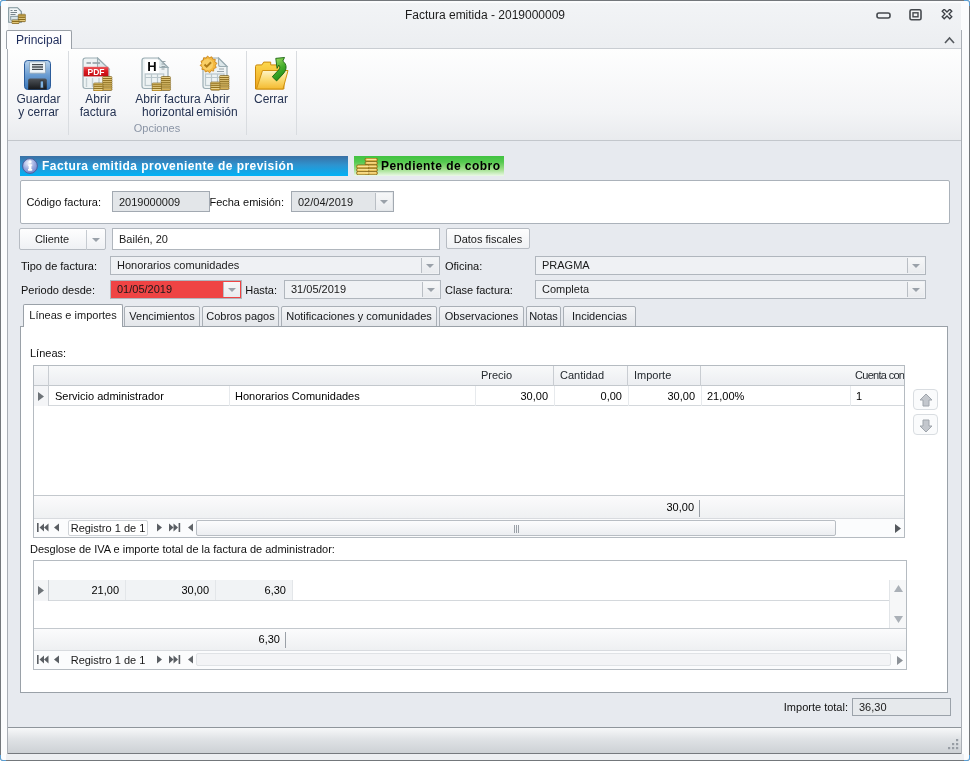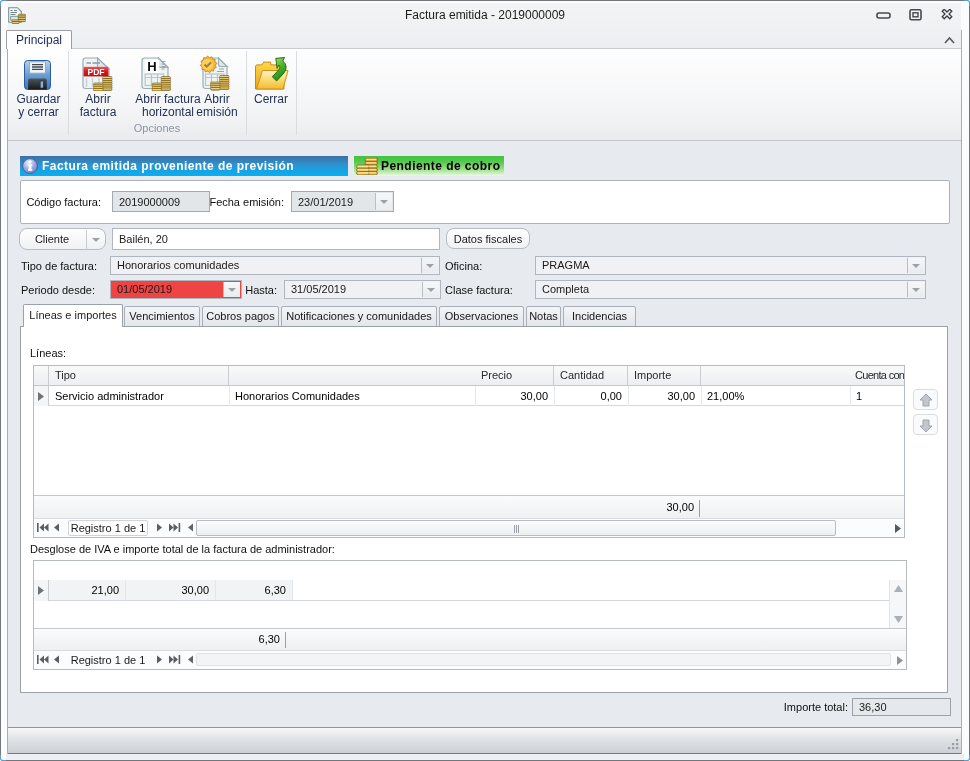--- a/index.html
+++ b/index.html
@@ -22,21 +22,21 @@
   #banner-blue span { position:absolute; left:22px; top:3px; color:#fff; font-weight:bold; font-size:12px; letter-spacing:0.45px; }
   #banner-green { position:absolute; left:354px; top:156px; width:150px; height:20px; background:linear-gradient(#41c341, #55c94f 30%, #9ade85 65%, #ecf9e8); }
   #banner-green span { position:absolute; left:27px; top:3px; color:#000; font-weight:bold; font-size:12px; letter-spacing:0.45px; }
   
   #gbox { position:absolute; left:20px; top:180px; width:930px; height:44px; background:#fff; border:1px solid #abb2ba; border-radius:2px; }
   .field { position:absolute; border:1px solid #a2a9b1; background:#e3e6e9; font-size:11px; }
   .field .txt { position:absolute; left:6px; top:4px; }
   .combo-btn { position:absolute; right:1px; top:1px; bottom:1px; width:17px; background:linear-gradient(#f6f7f8,#e9ebee); border-left:1px solid #b9bec4; }
   .arr-d { position:absolute; left:50%; top:50%; margin:-2px 0 0 -4px; width:0; height:0; border:4px solid transparent; border-top:4.5px solid #9aa1a9; }
   .lbl11 { position:absolute; font-size:11px; color:#101010; white-space:nowrap; }
-  .btn { position:absolute; background:linear-gradient(#fefefe,#eff1f4); border:1px solid #b7bcc3; border-radius:8px; font-size:11px; color:#1a1a1a; text-align:center; }
+  .btn { position:absolute; background:linear-gradient(#fefefe,#eff1f4); border:1px solid #b7bcc3; border-radius:2px; font-size:11px; color:#1a1a1a; text-align:center; }
   
   .ptab { position:absolute; top:306px; height:21px; background:linear-gradient(#f4f5f7,#e3e6ea); border:1px solid #a9afb6; border-radius:2px 2px 0 0; font-size:11px; text-align:center; line-height:19px; color:#15171a; }
   #ptab-active { position:absolute; left:23px; top:304px; width:100px; height:23px; background:#fff; border:1px solid #9aa1a8; border-bottom:none; border-radius:2px 2px 0 0; z-index:4; font-size:11px; text-align:center; line-height:21px; }
   #page { position:absolute; left:20px; top:326px; width:928px; height:367px; background:#fff; border:1px solid #9aa1a8; }
   
   .grid { position:absolute; border:1px solid #b5bbc1; background:#fff; }
   .ghead { position:absolute; left:0; right:0; top:0; height:20px; background:linear-gradient(#f8f9fa,#eceef1); border-bottom:1px solid #c3c8cd; }
   .gcol { position:absolute; top:0; height:20px; border-right:1px solid #c9cdd2; font-size:11px; color:#24292e; }
   .gcol span { position:absolute; left:6px; top:3px; white-space:nowrap; }
   .gcell { position:absolute; font-size:11px; color:#000; }
@@ -253,21 +253,21 @@
   </g>
 </svg>
 
 <div id="gbox"></div>
 <div class="lbl11" style="right:869px;top:196px">Código factura:</div>
 <div class="field" style="left:112px;top:191px;width:98px;height:21px">
     <span class="txt">2019000009</span>
   </div>
 <div class="lbl11" style="right:686px;top:196px">Fecha emisión:</div>
 <div class="field" style="left:291px;top:191px;width:103px;height:21px">
-    <span class="txt">23/01/2019</span>
+    <span class="txt">02/04/2019</span>
   <span class="combo-btn">
       <span class="arr-d"></span>
     </span>
   </div>
 
 <div class="btn" style="left:19px;top:228px;width:87px;height:22px;line-height:21px"><span style="display:inline-block;margin-right:21px">Cliente</span>
  <span class="abs" style="left:66px;top:1px;width:1px;height:20px;background:#c6cbd1"></span>
  <span class="arr-d" style="left:72px;top:9px;margin:0"></span></div>
 <div class="field" style="left:112px;top:228px;width:328px;height:22px;background:#fff;border-color:#b0b6bd">
     <span class="txt">Bailén, 20</span>
@@ -317,23 +317,20 @@
 <div class="ptab" style="left:281px;width:156px">Notificaciones y comunidades</div>
 <div class="ptab" style="left:439px;width:85px">Observaciones</div>
 <div class="ptab" style="left:526px;width:35px">Notas</div>
 <div class="ptab" style="left:563px;width:73px">Incidencias</div>
 <div id="page"></div>
 <div class="lbl11" style="left:30px;top:347px">Líneas:</div>
 
 <div class="grid" id="grid1" style="left:33px;top:365px;width:872px;height:173px">
   <div class="ghead">
     <div class="gcol" style="left:0;width:15px"></div>
-    <div class="gcol" style="left:15px;width:180px">
-        <span>Tipo</span>
-      </div>
     <div class="gcol" style="left:441px;width:79px">
         <span>Precio</span>
       </div>
     <div class="gcol" style="left:520px;width:74px">
         <span>Cantidad</span>
       </div>
     <div class="gcol" style="left:594px;width:73px">
         <span>Importe</span>
       </div>
     <div class="gcol" style="left:816px;width:54px;border-right:none;overflow:hidden">

